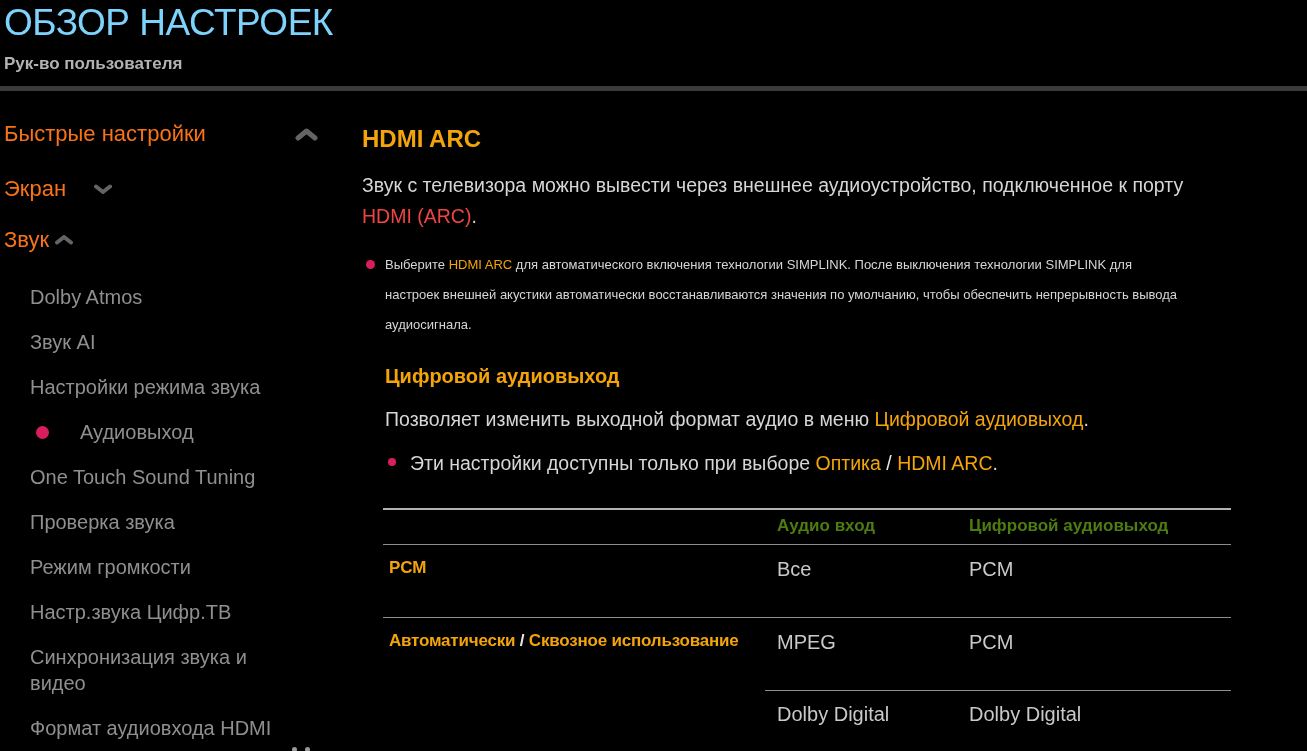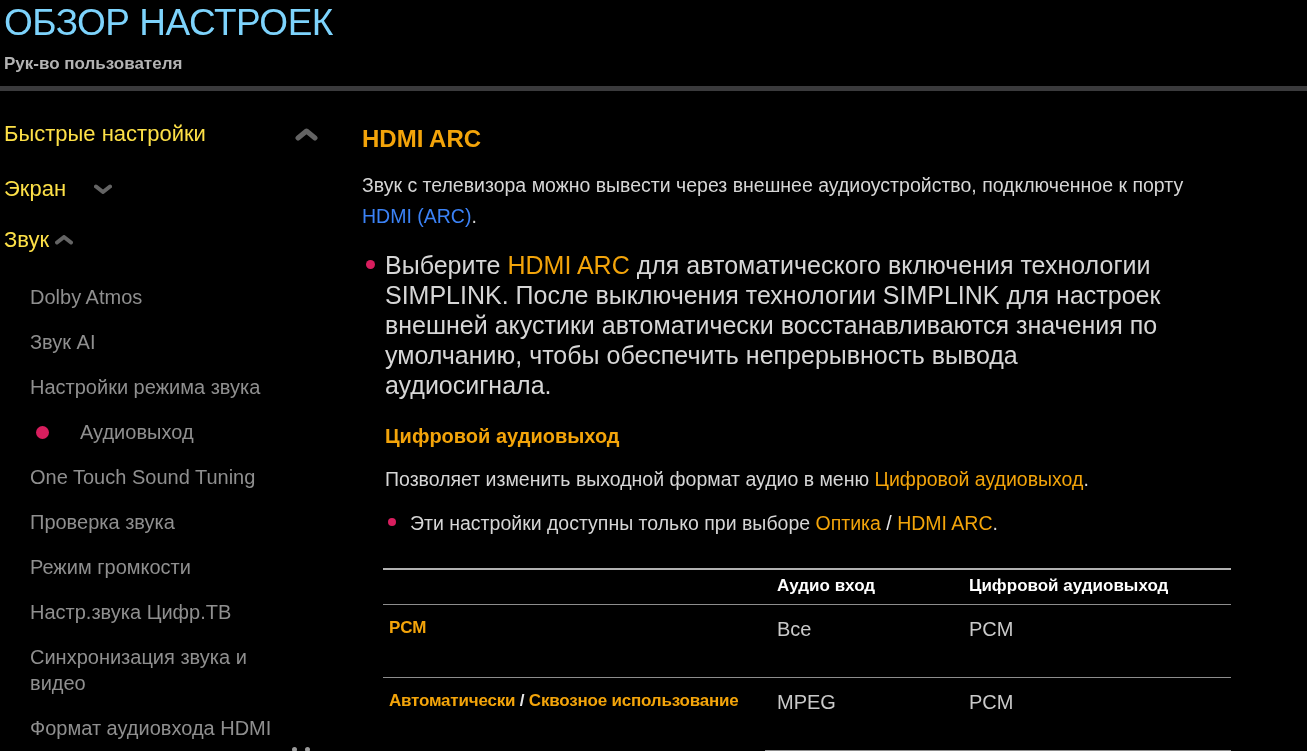--- a/index.html
+++ b/index.html
@@ -10,21 +10,21 @@
   }
   
   .page-title { position:absolute; left:4px; top:2px; font-size:37px; font-weight:400;
     color:#7dd3fc; letter-spacing:-0.5px; white-space:nowrap; }
   .page-subtitle { position:absolute; left:4px; top:54px; font-size:17px; font-weight:700;
     color:#b3b3b3; }
   .top-divider { position:absolute; left:0; top:86px; width:1307px; height:5px; background:#3a3a3c; }
 
   
   .sb-top { position:absolute; left:4px; display:flex; align-items:center;
-    font-size:22px; color:#fde047; cursor:pointer; }
+    font-size:22px; color:#f97316; cursor:pointer; }
   #sb-quick { top:121px; width:314px; justify-content:space-between; }
   #sb-screen { top:176px; gap:28px; }
   #sb-sound  { top:227px; gap:6px; }
   .chev { display:block; }
   .sb-list { position:absolute; left:14px; top:268px; width:300px; margin:16px; padding:0;
     list-style:none; font-size:20px; color:#8f8f8f; }
   .sb-list li { margin-bottom:19px; line-height:26px; cursor:pointer; }
   .sb-list li.two-line { width:245px; }
   .sb-list li.active { display:flex; align-items:center;gap:20px; }
   .active-dot { flex:none; width:13px; height:13px; border-radius:50%;
@@ -32,48 +32,48 @@
   .scroll-hint { position:absolute; left:292px; top:747px; display:flex; gap:8px; }
   .scroll-hint i { width:5px; height:5px; border-radius:50%; background:#9a9a9a; display:block; }
 
   
   #main { position:absolute; left:362px; top:110px; width:920px; }
   #main h1 { margin:0; padding-top:15px; font-size:24px; font-weight:700; color:#f3a40a; }
   .intro { margin:17px 0 0; font-size:19.5px; line-height:31px; color:#d6d6d6; max-width:855px; }
   .note { margin-top:18px; display:flex; }
   .note .bdot { flex:none; width:9px; height:9px; border-radius:50%; background:#d81e5e;
     margin:10px 10px 0 4px; }
-  .note .ntxt { font-size:25px; line-height:30px; color:#d6d6d6; max-width:800px; }
+  .note .ntxt { font-size:13px; line-height:30px; color:#d6d6d6; max-width:800px; }
   .section { margin-left:23px; }
   .section h2 { margin:25px 0 0; font-size:20px; font-weight:700; color:#f3a40a; }
   .desc { margin:16px 0 0; font-size:19.5px; line-height:30px; color:#d6d6d6; max-width:800px; }
   .note2 { margin-top:14px; display:flex; }
   .note2 .bdot2 { flex:none; width:8px; height:8px; border-radius:50%; background:#d81e5e;
     margin:10px 14px 0 3px; }
   .note2 .ntxt { font-size:19.5px; line-height:30px; color:#d6d6d6; }
 
   
   .tbl { margin:30px 0 0 -2px; width:848px; border-top:2px solid #b2b2b2;
     font-size:20px; color:#c9c9c9; }
   .thead { display:grid; grid-template-columns:382px 192px 274px; padding:6px 0 8px;
-    border-bottom:1px solid #8d8d8d; color:#ffffff; font-size:17px; font-weight:700; }
+    border-bottom:1px solid #8d8d8d; color:#4d7c0f; font-size:17px; font-weight:700; }
   .row1 { display:grid; grid-template-columns:382px 192px 274px; height:59px;
     padding-top:13px; border-bottom:1px solid #8d8d8d; }
   .row2 { display:grid; grid-template-columns:382px 466px; }
   .rlabel { padding-left:6px; font-size:17px; font-weight:700; letter-spacing:-0.2px; }
   .row2 .rlabel { padding-top:13px; }
   .sub1 { display:grid; grid-template-columns:192px 274px; height:59px; padding-top:13px; }
   .sub2 { display:grid; grid-template-columns:192px 274px; border-top:1px solid #8d8d8d;
     padding-top:12px; height:60px; }
   .cell { padding-left:12px; }
 
   
   .c-body  { color:#d6d6d6; }
   .c-amber { color:#f3a40a; }
-  .c-green { color:#3b82f6;text-align:right; }
+  .c-green { color:#ef4444;text-align:right; }
   .c-white { color:#e8e8e8; }
 </style>
 </head>
 <body>
 
 <div id="page">
 
   <div class="page-title">ОБЗОР НАСТРОЕК</div>
   <div class="page-subtitle">Рук-во пользователя</div>
   <div class="top-divider"></div>

